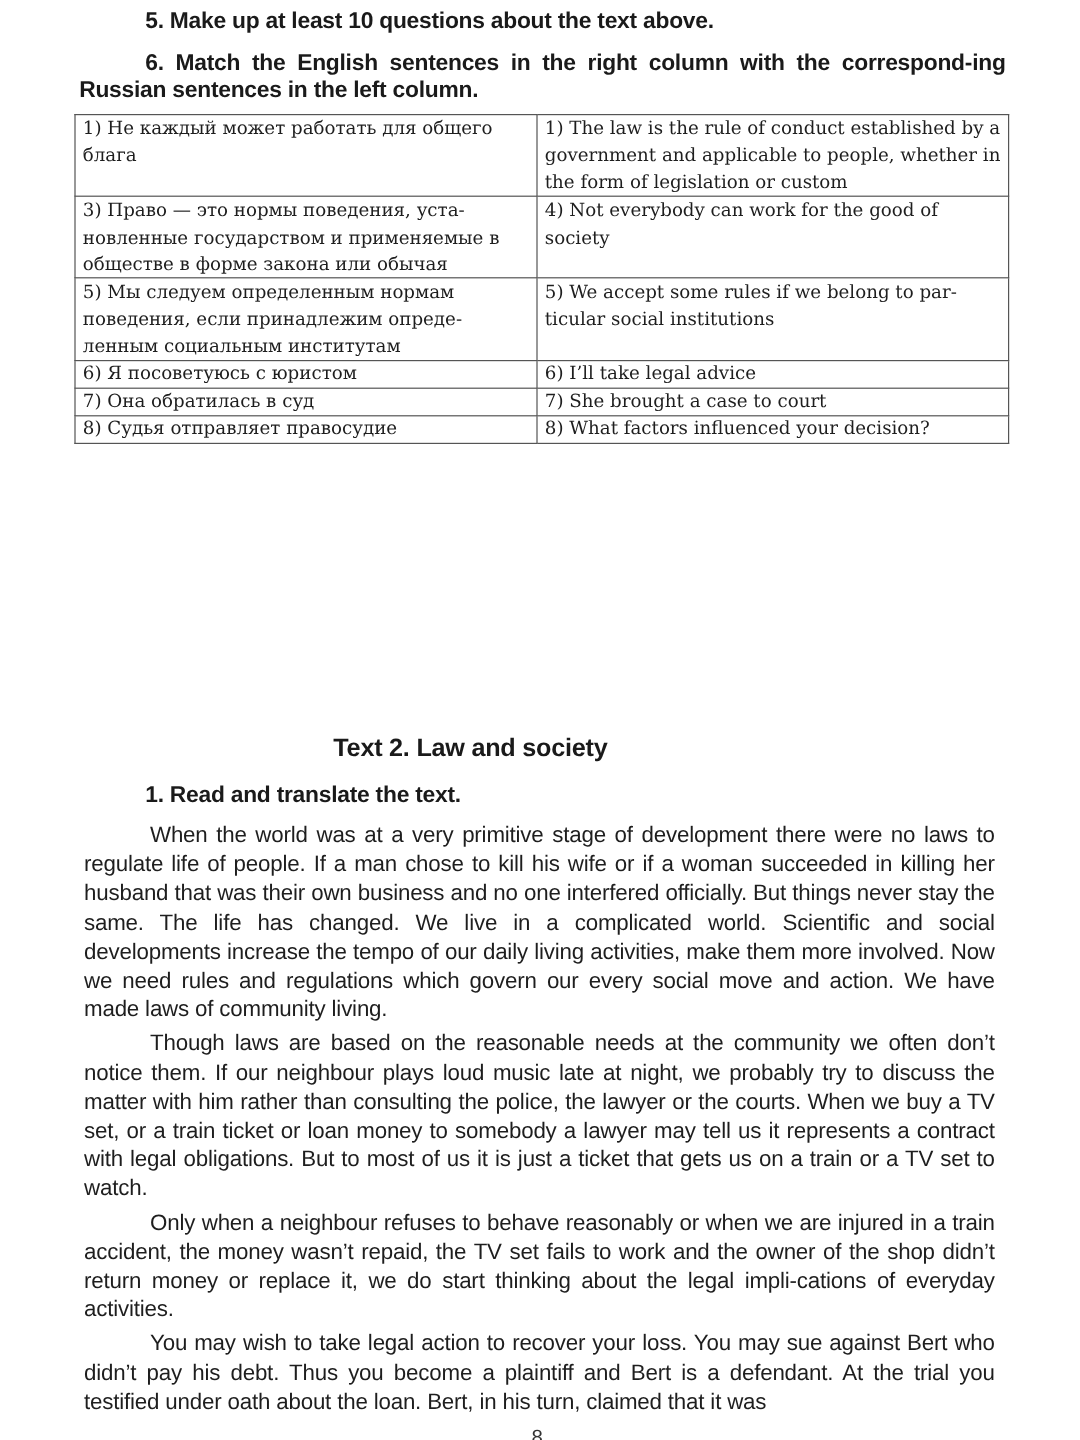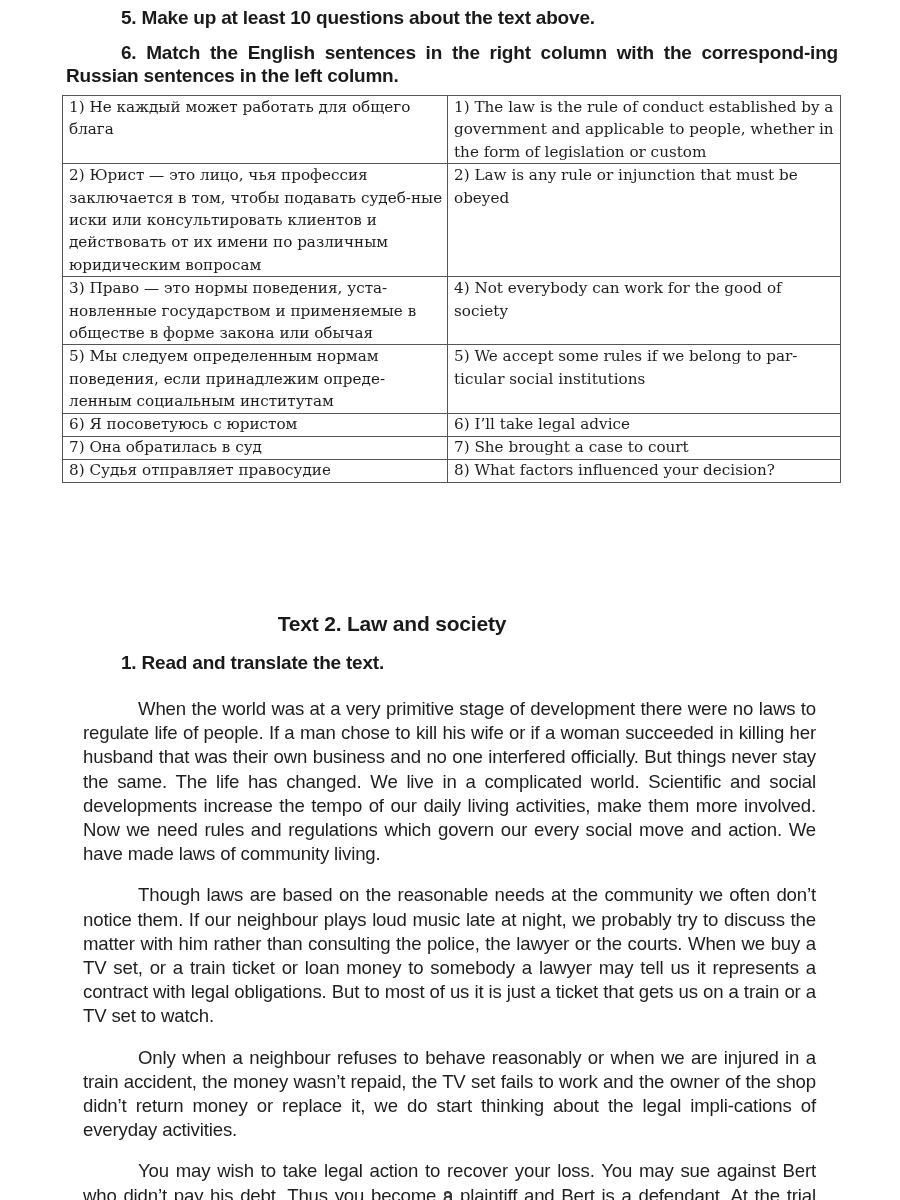--- a/index.html
+++ b/index.html
@@ -47,45 +47,41 @@
     position: absolute; top: 652px; left: 121px;
     font-family: "Liberation Sans", sans-serif; font-weight: bold;
     font-size: 19px; color: #1a1a1a; letter-spacing: -0.2px;
   }
   .body-text {
     position: absolute; top: 680px; left: 66px; width: 767px;
     font-family: "Liberation Sans", sans-serif; font-size: 18.6px;
     line-height: 24.2px; text-align: justify; color: #1e1e1e;
     letter-spacing: -0.15px;
   }
-  .body-text p { margin: 17px; text-indent: 55px; }
+  .body-text p { margin: 4px; text-indent: 55px; }
   .page-num {
     position: absolute; top: 1188px; left: 443px;
     font-family: "Liberation Sans", sans-serif; font-size: 17px; color: #333;
   }
 </style>
 </head>
 <body>
 
 <div class="task" id="task5"><span class="indent"></span><span>5. Make up at least 10 questions about the text above.</span></div>
 <div class="task" id="task6"><span class="indent"></span><span>6. Match the English sentences in the right column with the correspond-ing Russian sentences in the left column.</span></div>
 
 <table class="match">
   <colgroup>
       <col class="left">
       <col class="right">
     </colgroup>
   <tbody>
     <tr class="r1">
       <td>1) Не каждый может работать для общего блага</td>
       <td>1) The law is the rule of conduct established by a government and applicable to people, whether in the form of legislation or custom</td>
-    </tr>
-    <tr class="r2">
-      <td>2) Юрист — это лицо, чья профессия заключается в том, чтобы подавать судеб-ные иски или консультировать клиентов и действовать от их имени по различным юридическим вопросам</td>
-      <td>2) Law is any rule or injunction that must be obeyed</td>
     </tr>
     <tr class="r3">
       <td>3) Право — это нормы поведения, уста-новленные государством и применяемые в обществе в форме закона или обычая</td>
       <td>4) Not everybody can work for the good of society</td>
     </tr>
     <tr class="r5">
       <td>5) Мы следуем определенным нормам поведения, если принадлежим опреде-ленным социальным институтам</td>
       <td>5) We accept some rules if we belong to par-ticular social institutions</td>
     </tr>
     <tr class="r6">

